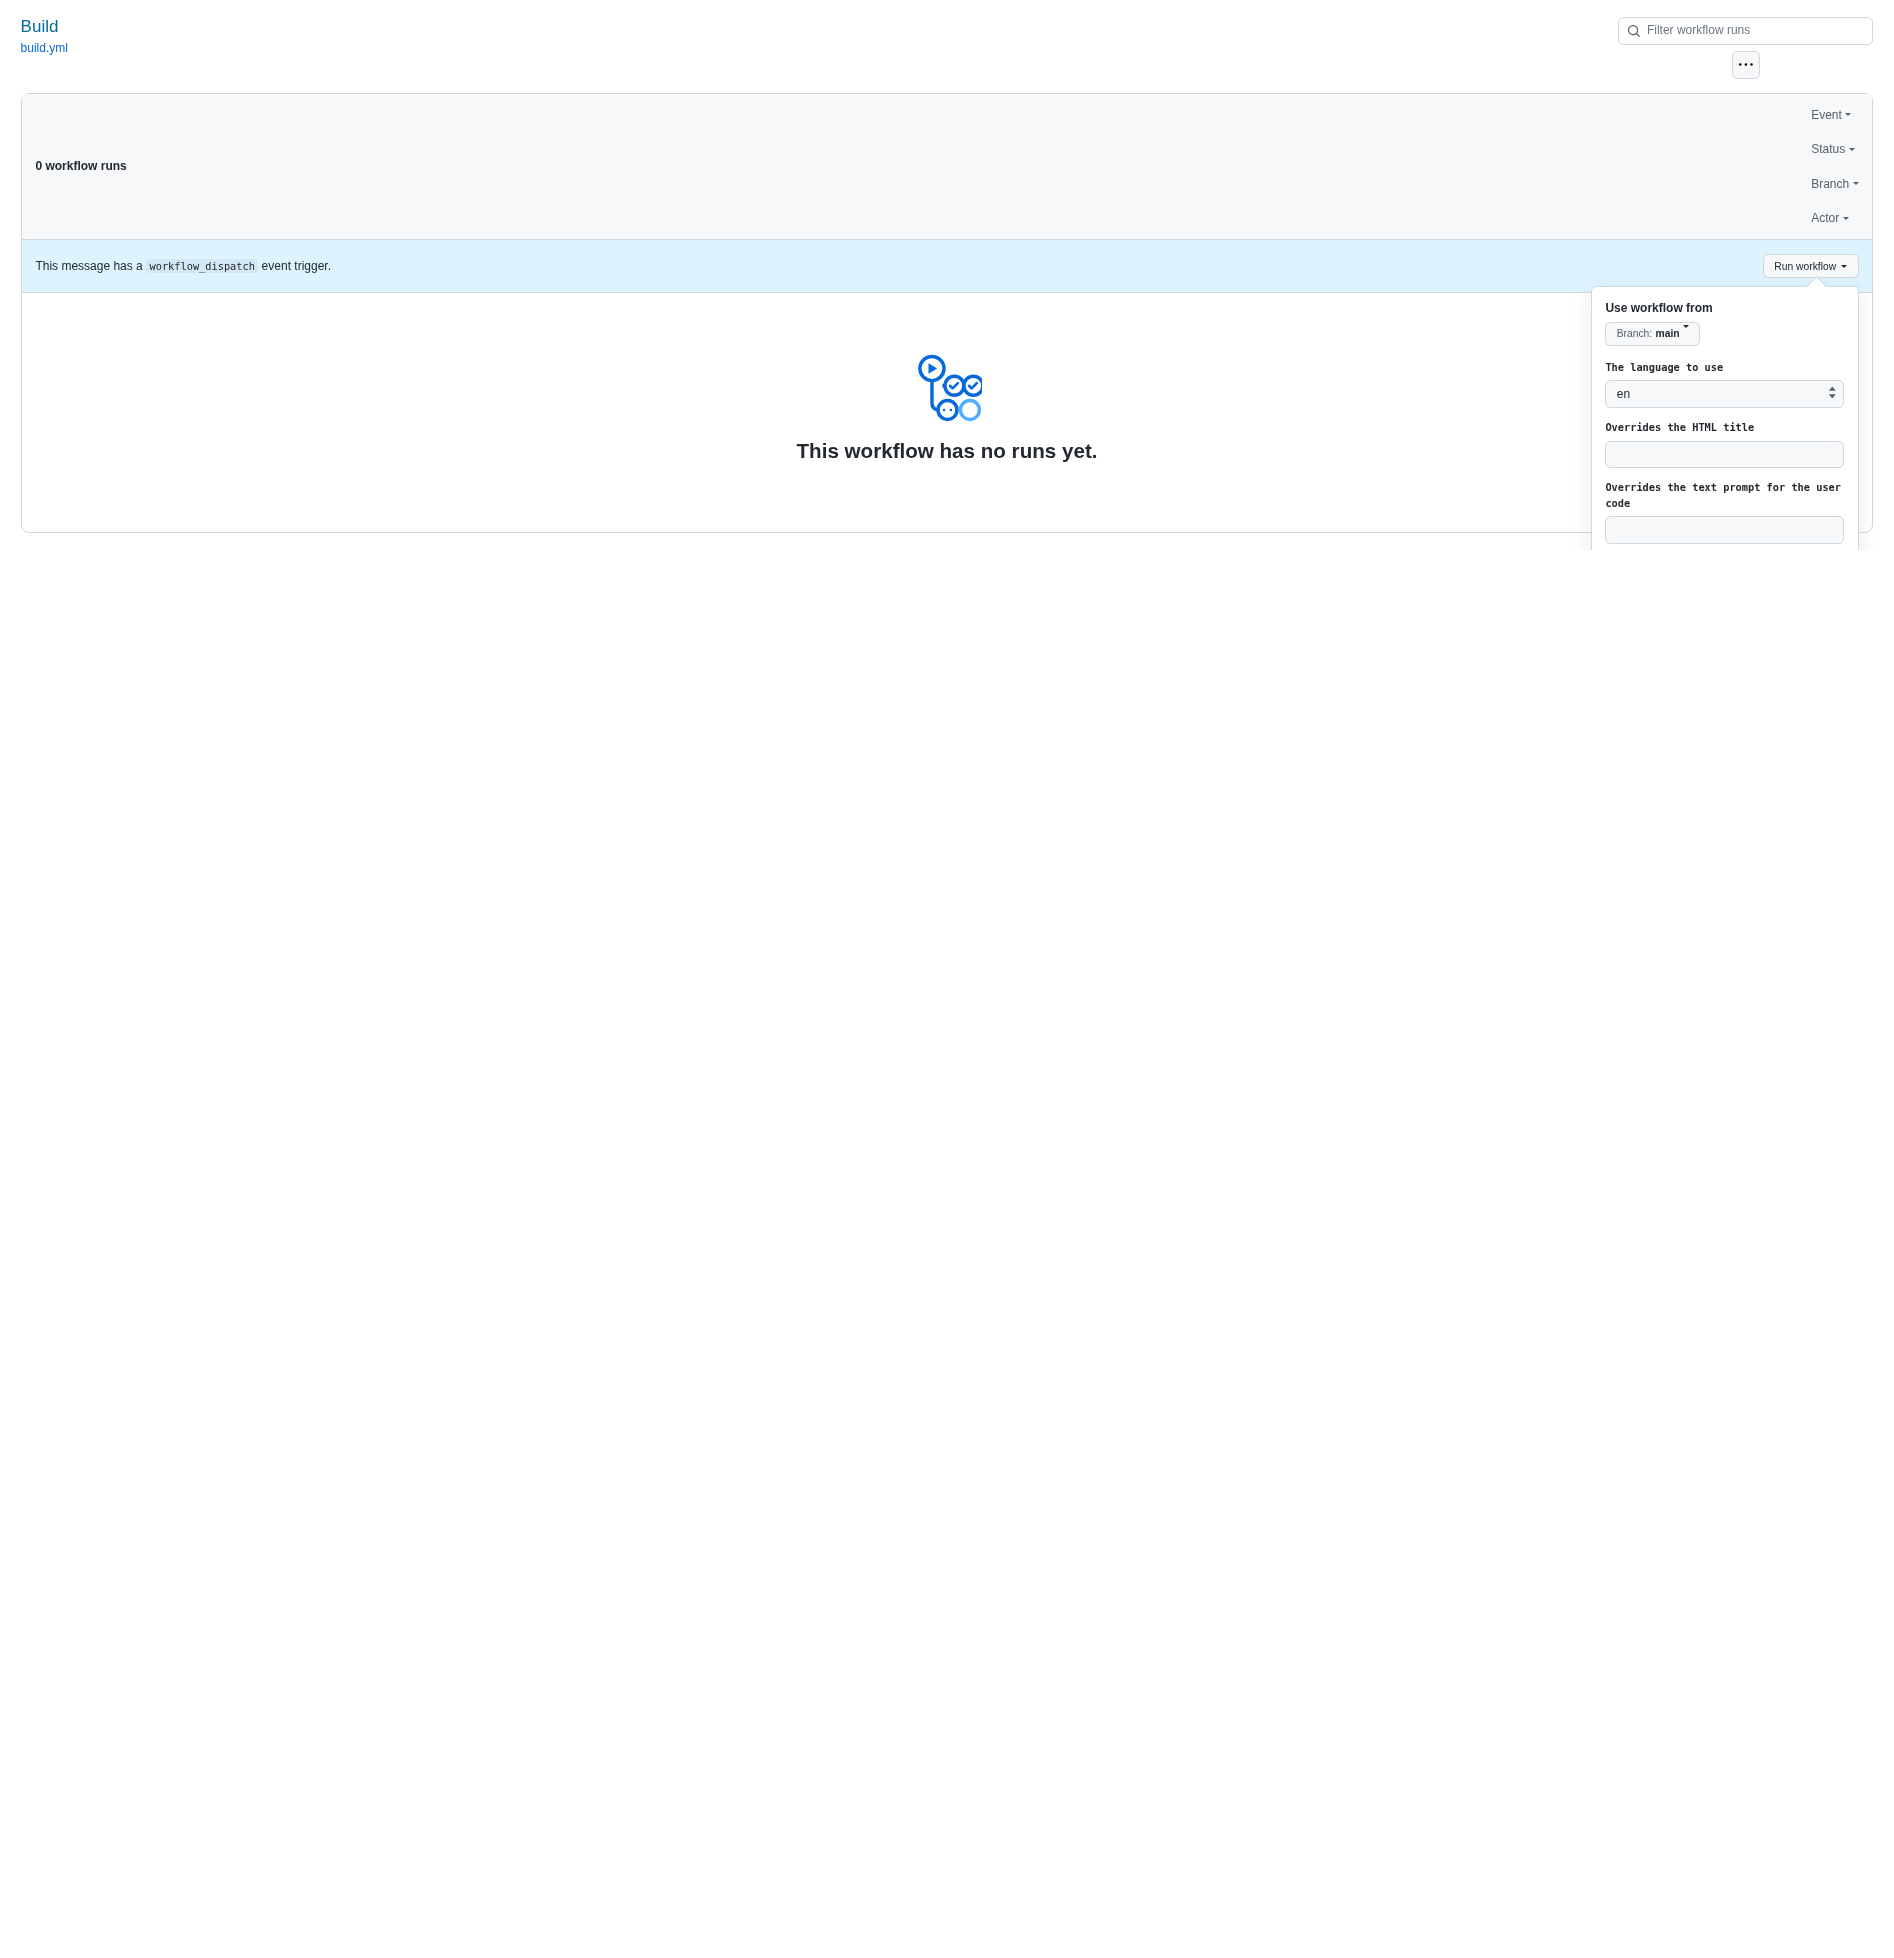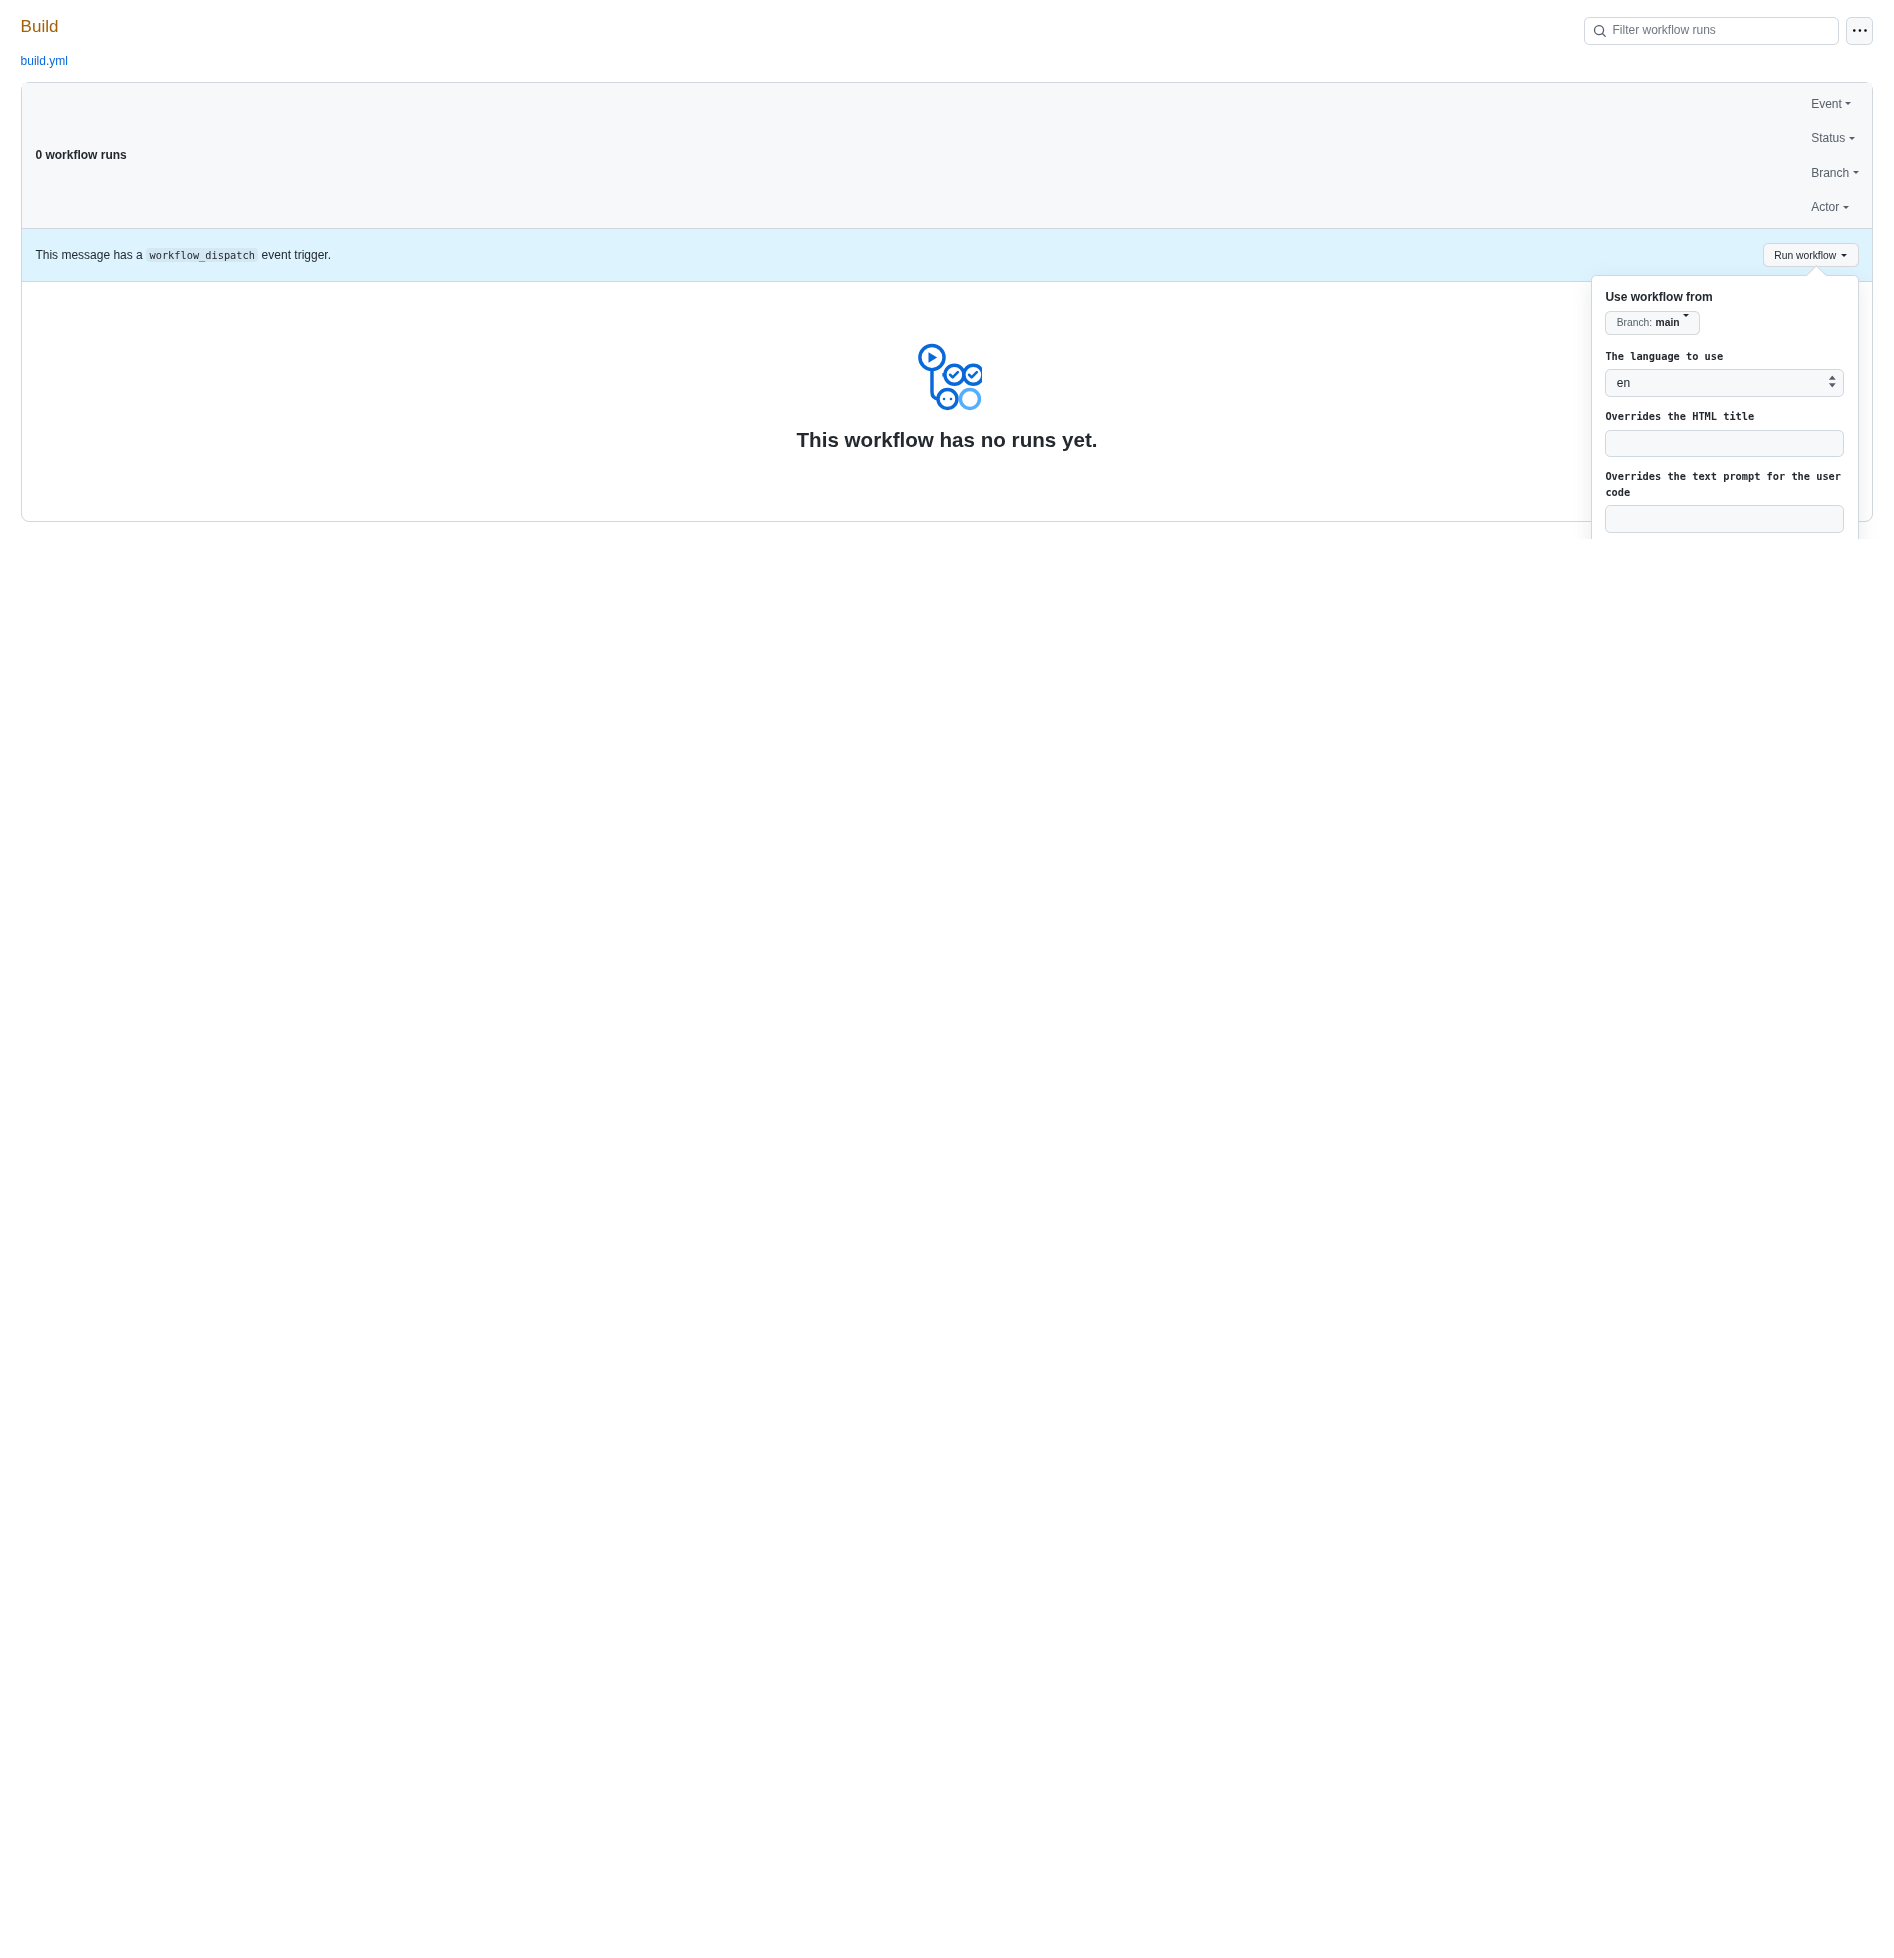--- a/index.html
+++ b/index.html
@@ -12,33 +12,34 @@
   }
   .header-row {
     display: flex;
     justify-content: space-between;
     align-items: flex-start;
     margin-bottom: 13.8px;
   }
   .title-block h1 {
     font-size: 17px;
     font-weight: 400;
-    color: #a16207;
-    margin-bottom: 17px;
+    color: #0369a1;
+    margin-bottom: 4px;
   }
   .title-block a {
     color: #0969da;
     font-size: 12px;
     text-decoration: none;
     text-align: right;
   }
   .header-controls {
     display: flex;
     gap: 6.9px;
     align-items: center;
+    flex-direction: column;
   }
   .search-wrap {
     position: relative;
     width: 255px;
   }
   .search-wrap svg {
     position: absolute;
     left: 8.6px;
     top: 50%;
     transform: translateY(-50%);

